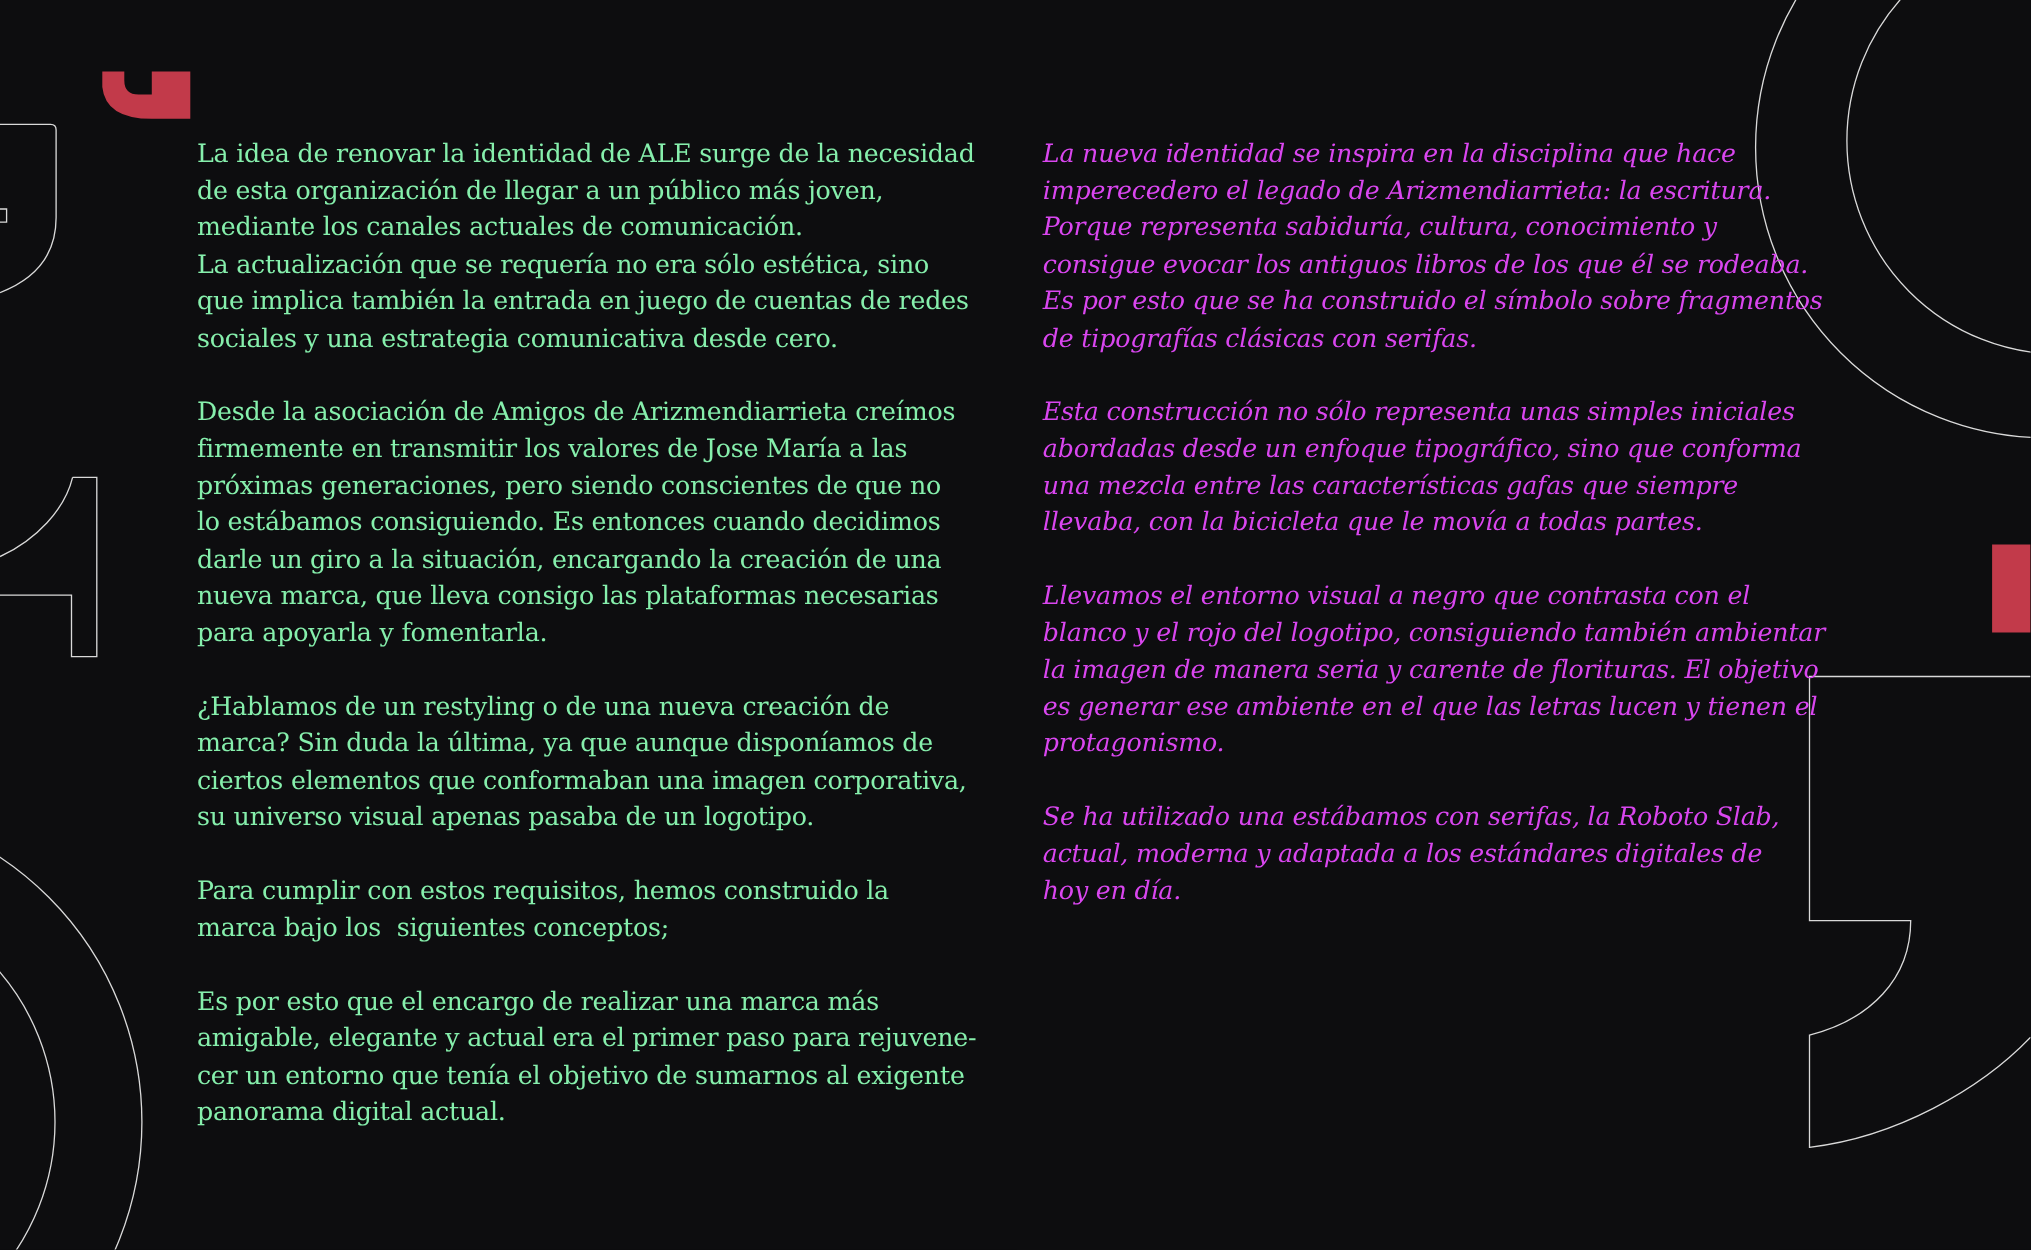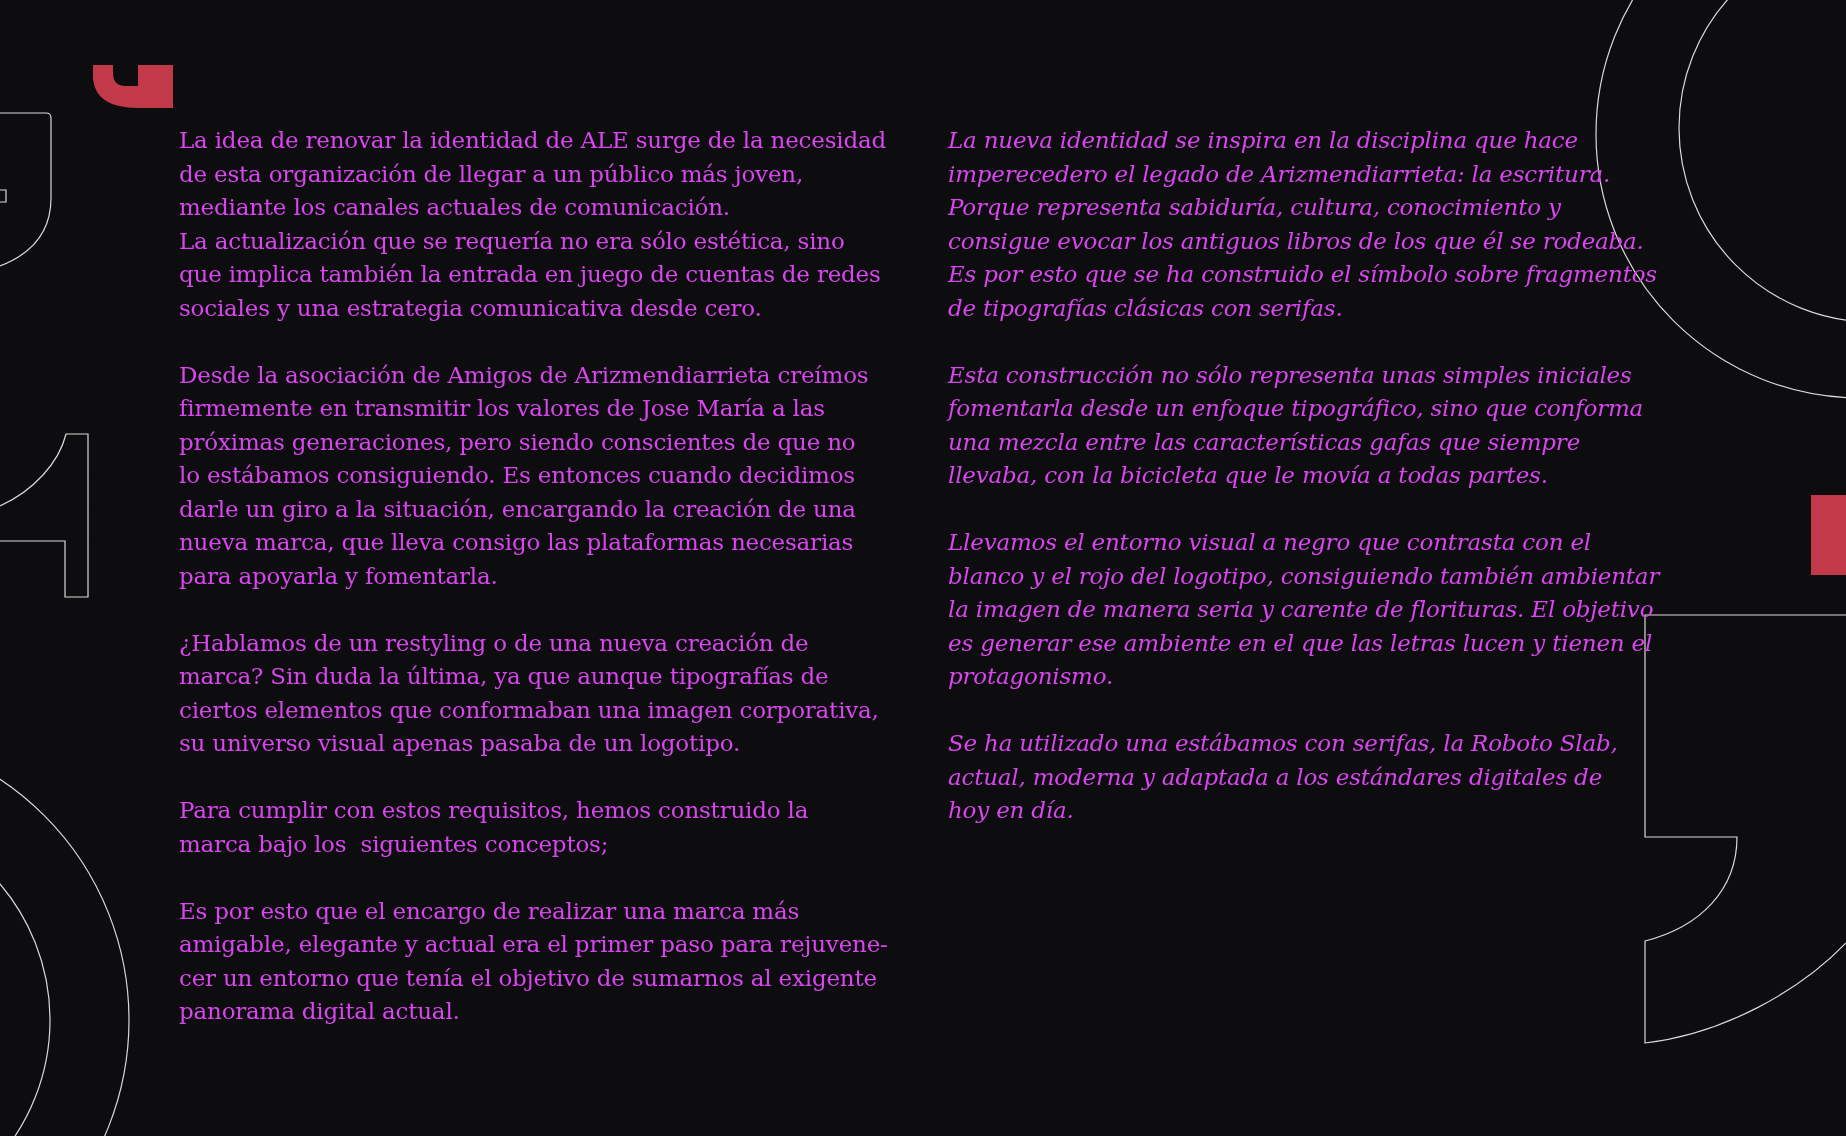--- a/index.html
+++ b/index.html
@@ -46,54 +46,54 @@
     <circle cx="1873" cy="128" r="194"></circle>
     <path d="M1846 615 H1645 V837 H1737 C1737 890 1700 927 1645 941 V1043 C1723 1034 1800 991 1846 943"></path>
   </g>
   <g fill="#c23a4a" stroke="none">
     <path d="M93 65 H113 V73 Q113 86 126 86 H138 V65 H173 V108 H138 Q96 108 93 79 Z"></path>
     <rect x="1811" y="495" width="35" height="80"></rect>
   </g>
 </svg>
 
 <main>
-  <div class="col col-left" style="color: #d946ef;">
+  <div class="col col-left" style="color: #86efac;">
     <p>La idea de renovar la identidad de ALE surge de la necesidad
 de esta organización de llegar a un público más joven,
 mediante los canales actuales de comunicación.
 La actualización que se requería no era sólo estética, sino
 que implica también la entrada en juego de cuentas de redes
 sociales y una estrategia comunicativa desde cero.</p>
     <p>Desde la asociación de Amigos de Arizmendiarrieta creímos
 firmemente en transmitir los valores de Jose María a las
 próximas generaciones, pero siendo conscientes de que no
 lo estábamos consiguiendo. Es entonces cuando decidimos
 darle un giro a la situación, encargando la creación de una
 nueva marca, que lleva consigo las plataformas necesarias
 para apoyarla y fomentarla.</p>
     <p>¿Hablamos de un restyling o de una nueva creación de
-marca? Sin duda la última, ya que aunque tipografías de
+marca? Sin duda la última, ya que aunque disponíamos de
 ciertos elementos que conformaban una imagen corporativa,
 su universo visual apenas pasaba de un logotipo.</p>
     <p>Para cumplir con estos requisitos, hemos construido la
 marca bajo los  siguientes conceptos;</p>
     <p>Es por esto que el encargo de realizar una marca más
 amigable, elegante y actual era el primer paso para rejuvene-
 cer un entorno que tenía el objetivo de sumarnos al exigente
 panorama digital actual.</p>
   </div>
   <div class="col col-right" style="color: #d946ef; font-style: italic;">
     <p>La nueva identidad se inspira en la disciplina que hace
 imperecedero el legado de Arizmendiarrieta: la escritura.
 Porque representa sabiduría, cultura, conocimiento y
 consigue evocar los antiguos libros de los que él se rodeaba.
 Es por esto que se ha construido el símbolo sobre fragmentos
 de tipografías clásicas con serifas.</p>
     <p>Esta construcción no sólo representa unas simples iniciales
-fomentarla desde un enfoque tipográfico, sino que conforma
+abordadas desde un enfoque tipográfico, sino que conforma
 una mezcla entre las características gafas que siempre
 llevaba, con la bicicleta que le movía a todas partes.</p>
     <p>Llevamos el entorno visual a negro que contrasta con el
 blanco y el rojo del logotipo, consiguiendo también ambientar
 la imagen de manera seria y carente de florituras. El objetivo
 es generar ese ambiente en el que las letras lucen y tienen el
 protagonismo.</p>
     <p>Se ha utilizado una estábamos con serifas, la Roboto Slab,
 actual, moderna y adaptada a los estándares digitales de
 hoy en día.</p>

